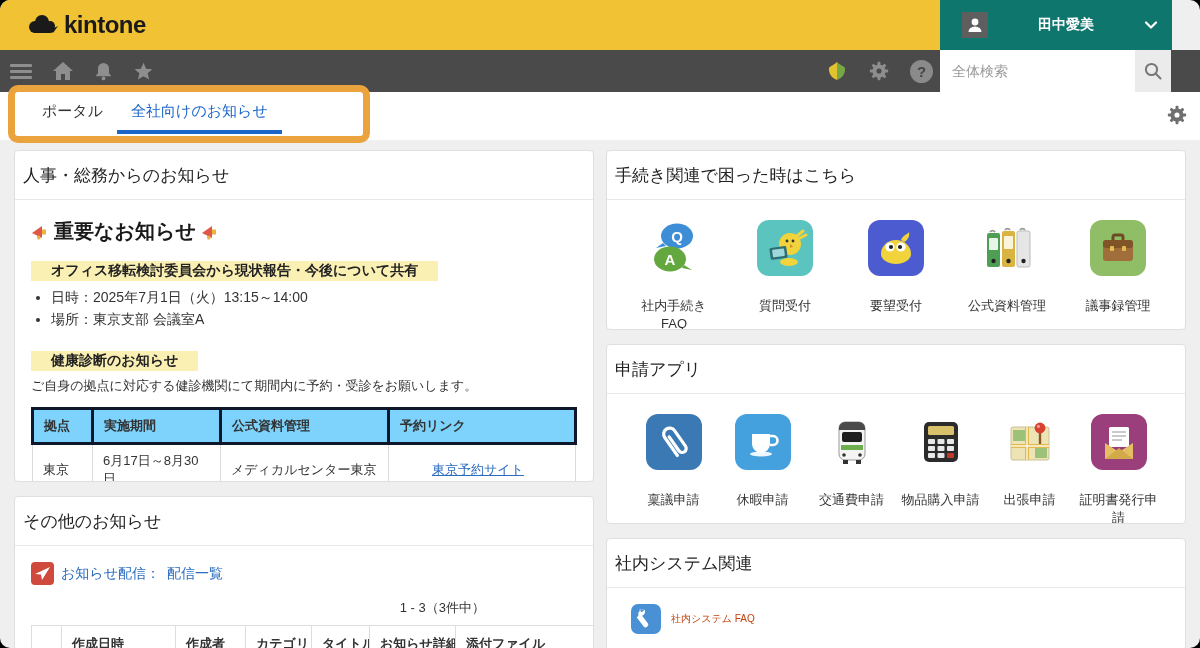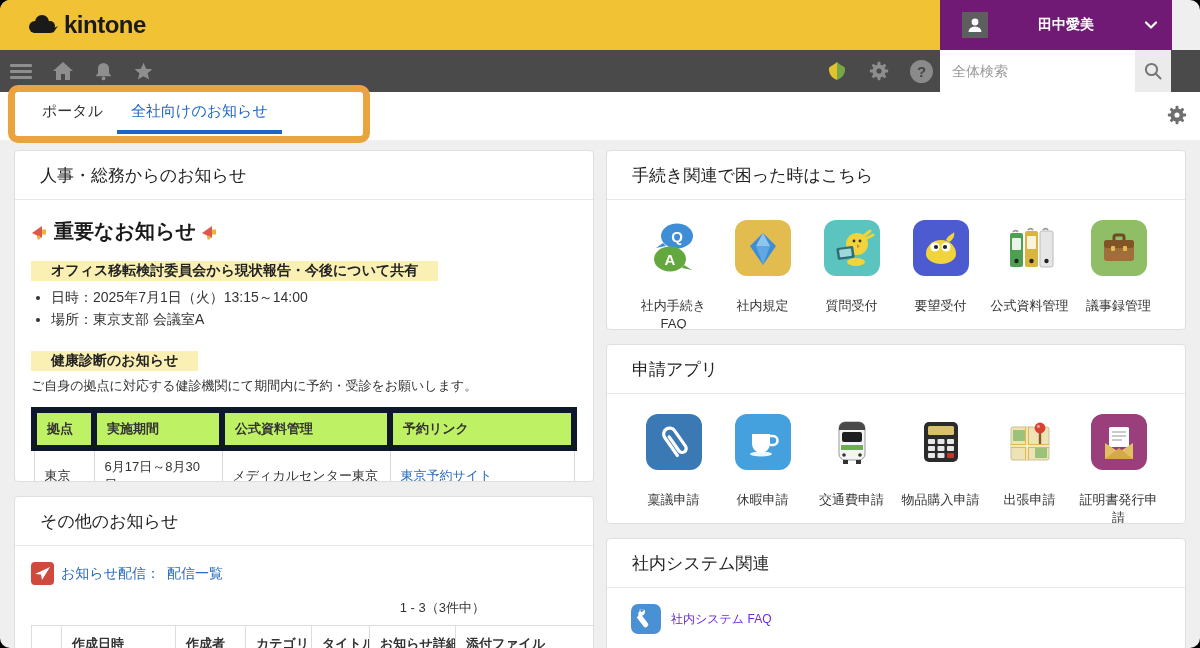--- a/index.html
+++ b/index.html
@@ -3,21 +3,21 @@
 <meta charset="utf-8">
 <style>
   * { margin:0; padding:0; box-sizing:border-box; }
   html,body { width:1200px; height:648px; background:#000; font-family:"Liberation Sans","DejaVu Sans",sans-serif; }
   .screen { position:relative; width:1200px; height:648px; background:#EFEFEF; border-radius:10px; overflow:hidden; }
 
   
   .topbar { position:absolute; left:0; top:0; width:1028px; height:50px; background:#F0C234; }
   .logo { position:absolute; left:26px; top:0; height:50px; display:flex; align-items:center; gap:6px; }
   .logo-text { font-size:24px; font-weight:bold; color:#1a1a1a; letter-spacing:-0.5px; }
-  .userchip { position:absolute; left:940px; top:0; width:232px; height:50px; background:#701a75; display:flex; align-items:center; cursor:pointer; }
+  .userchip { position:absolute; left:940px; top:0; width:232px; height:50px; background:#0f766e; display:flex; align-items:center; cursor:pointer; }
   .avatarbox { width:26px; height:26px; background:#5E5E5E; margin-left:22px; display:flex; align-items:center; justify-content:center; }
   .username { flex:1; text-align:center; color:#fff; font-size:14px; font-weight:bold; }
   .chev { margin-right:14px; }
 
   
   .toolbar { position:absolute; left:0; top:50px; width:1200px; height:42px; background:#4A4A4A; }
   .tb-left { position:absolute; left:10px; top:0; height:42px; display:flex; align-items:center; gap:20px; }
   .tb-right { position:absolute; left:826px; top:0; height:42px; display:flex; align-items:center; gap:20px; }
   .tb-ic { display:flex; align-items:center; justify-content:center; cursor:pointer; }
   .hamburger { display:flex; flex-direction:column; gap:3px; cursor:pointer; }
@@ -32,48 +32,48 @@
   .tabrow { position:absolute; left:0; top:92px; width:1200px; height:48px; background:#fff; display:flex; align-items:stretch; padding-left:28px; }
   .tab { padding:0 14px; font-size:15px; color:#333; display:flex; align-items:center; cursor:pointer; border-bottom:4px solid transparent; margin-bottom:6px; }
   .tab.active { color:#1C66C9; border-bottom-color:#1C66C9; }
   .tabrow-gear { position:absolute; right:12px; top:104px; cursor:pointer; }
   .anno { position:absolute; left:8px; top:85px; width:362px; height:58px; border:7px solid #EBA33E; border-radius:10px; z-index:30; pointer-events:none; }
 
   
   .col { position:absolute; top:150px; width:580px; }
   .col-left { left:14px; } .col-right { left:606px; }
   .panel { background:#fff; border:1px solid #DFDFDF; border-radius:4px; margin-bottom:14px; overflow:hidden; }
-  .ptitle { font-size:17px; color:#222; padding:13px 25px 12px; border-bottom:1px solid #E8E8E8; }
+  .ptitle { font-size:17px; color:#222; padding:13px 8px 12px; border-bottom:1px solid #E8E8E8; }
 
   
   .imp-head { display:flex; align-items:center; gap:5px; font-size:20px; font-weight:bold; color:#1a1a1a; padding:18px 16px 0; }
   .hl { display:inline-block; margin:16px 16px 0; background:#FAF0B4; font-weight:bold; font-size:14px; color:#222; padding:1px 20px; }
   .bullets { margin:8px 16px 0 36px; font-size:14px; color:#333; }
   .bullets li { margin:4px 0; }
   .notice-body { font-size:13px; color:#333; margin:6px 16px 0; }
   table.htable { border-collapse:collapse; margin:12px 16px 0; width:546px; font-size:13px; color:#333; }
-  table.htable th { background:#bef264; font-weight:bold; text-align:left; padding:7px 10px; border:6px solid #0f172a; }
+  table.htable th { background:#7dd3fc; font-weight:bold; text-align:left; padding:7px 10px; border:3px solid #0f172a; }
   table.htable td { padding:7px 10px; border:1px solid #D9D9D9; background:#fff; }
   a.blue, .blue { color:#2A6CC0; text-decoration:none; cursor:pointer; }
-  a.ul { text-decoration:underline; }
+  a.ul { text-decoration:underline;margin-left:33px; }
 
   
   .applink-row { display:flex; align-items:center; gap:7px; padding:16px 16px 0; font-size:14px; }
   .pager { text-align:right; padding-right:108px; font-size:13px; color:#333; margin-top:14px; }
   table.rtable { border-collapse:collapse; margin:8px 0 0 16px; table-layout:fixed; width:610px; font-size:13px; color:#333; }
   table.rtable th { background:#fff; font-weight:bold; text-align:left; padding:9px 10px; border:1px solid #DDD; white-space:nowrap; overflow:hidden; cursor:pointer; }
 
   
   .appgrid { display:flex; justify-content:space-between; padding:20px 22px 16px; }
   .appitem { width:90px; text-align:center; cursor:pointer; }
   .appicon { width:56px; height:56px; border-radius:12px; margin:0 auto; position:relative; }
   .applabel { margin-top:21px; font-size:13px; color:#333; line-height:1.35; }
   .sysrow { display:flex; align-items:center; gap:10px; padding:16px 24px 0; cursor:pointer; }
   .sysicon { width:30px; height:30px; border-radius:7px; flex:none; }
-  .syslabel { font-size:12px; color:#6d28d9; }
+  .syslabel { font-size:10px; color:#c2410c; }
 </style>
 </head>
 <body>
 
 <div class="screen">
 
   <div class="topbar">
     <div class="logo">
       <svg width="32" height="24" viewBox="0 0 32 24">
         <circle cx="9" cy="14" r="6" fill="#1a1a1a"></circle>
@@ -284,30 +284,20 @@
                 <path d="M17 23 L10 28 L20 26 Z" fill="#3D8ED6"></path>
               <ellipse cx="24" cy="39" rx="16" ry="12.5" fill="#63A83E"></ellipse>
                 <path d="M38 45 L46 50 L36 48 Z" fill="#63A83E"></path>
               <text x="31" y="22" text-anchor="middle" font-size="15" font-weight="bold" fill="#fff">Q</text>
               <text x="24" y="45" text-anchor="middle" font-size="15" font-weight="bold" fill="#fff">A</text>
             </svg>
           </div>
           <div class="applabel">社内手続きFAQ</div>
         </div>
         <div class="appitem">
-          <div class="appicon" style="background:#E2BC4F;">
-            <svg width="56" height="56" viewBox="0 0 56 56">
-              <polygon points="28,13 41,26 28,45 15,26" fill="#3D8ED6"></polygon>
-              <polygon points="28,13 35,26 21,26" fill="#8FC6EE"></polygon>
-              <polygon points="21,26 35,26 28,45" fill="#5FA8E2"></polygon>
-            </svg>
-          </div>
-          <div class="applabel">社内規定</div>
-        </div>
-        <div class="appitem">
           <div class="appicon" style="background:#5CC4BF;">
             <svg width="56" height="56" viewBox="0 0 56 56">
               <circle cx="33" cy="24" r="11" fill="#F1D43B"></circle>
               <circle cx="30" cy="21" r="1.4" fill="#333"></circle>
                 <circle cx="36" cy="21" r="1.4" fill="#333"></circle>
               <polygon points="33,24 36,26.5 33,28" fill="#D98A2B"></polygon>
               <path d="M40 16 L46 11 M43 18 L49 15" stroke="#F1D43B" stroke-width="3" stroke-linecap="round"></path>
               <rect x="13" y="27" width="17" height="12" rx="1.5" fill="#2E6F74" transform="rotate(-8 21 33)"></rect>
               <rect x="15.5" y="29.2" width="12" height="7.5" rx="1" fill="#9FD8DA" transform="rotate(-8 21 33)"></rect>
               <ellipse cx="32" cy="42" rx="9" ry="4" fill="#F1D43B"></ellipse>

